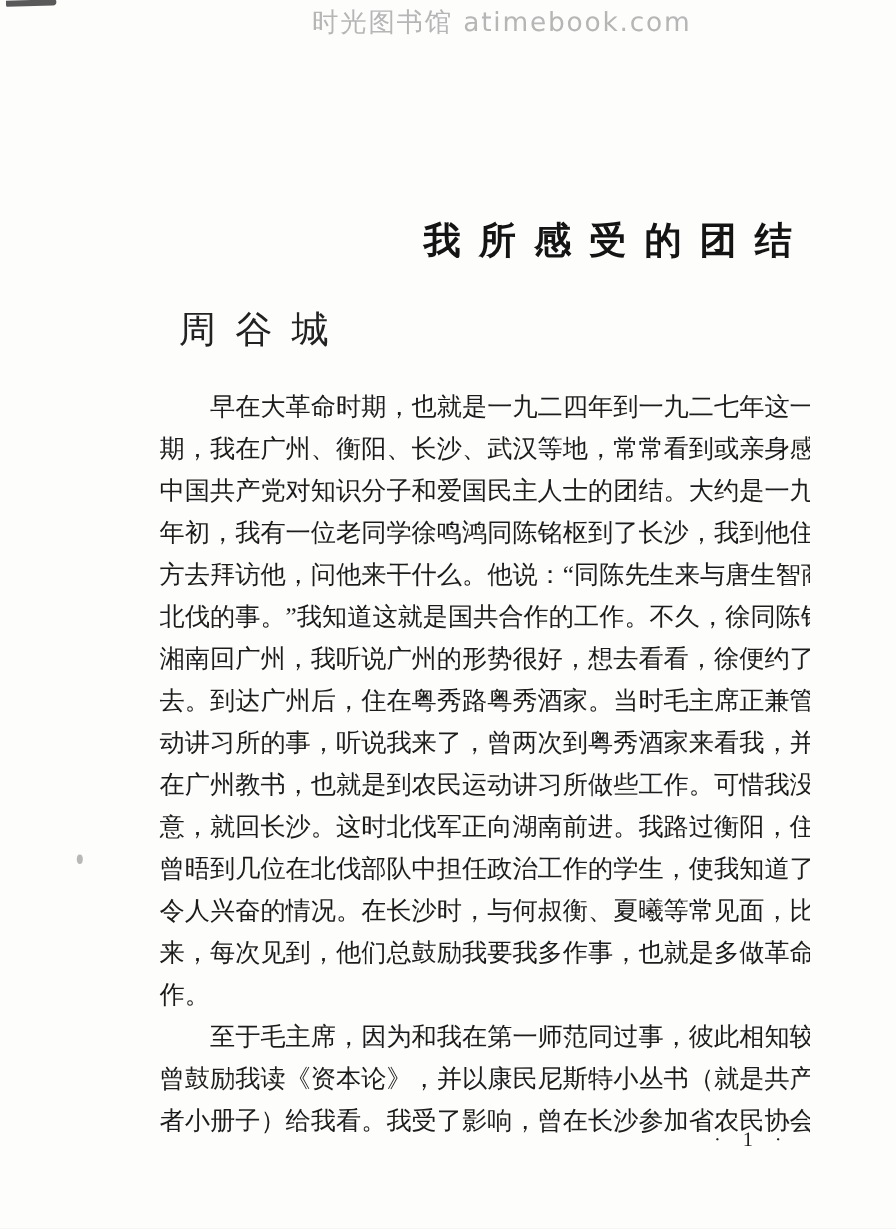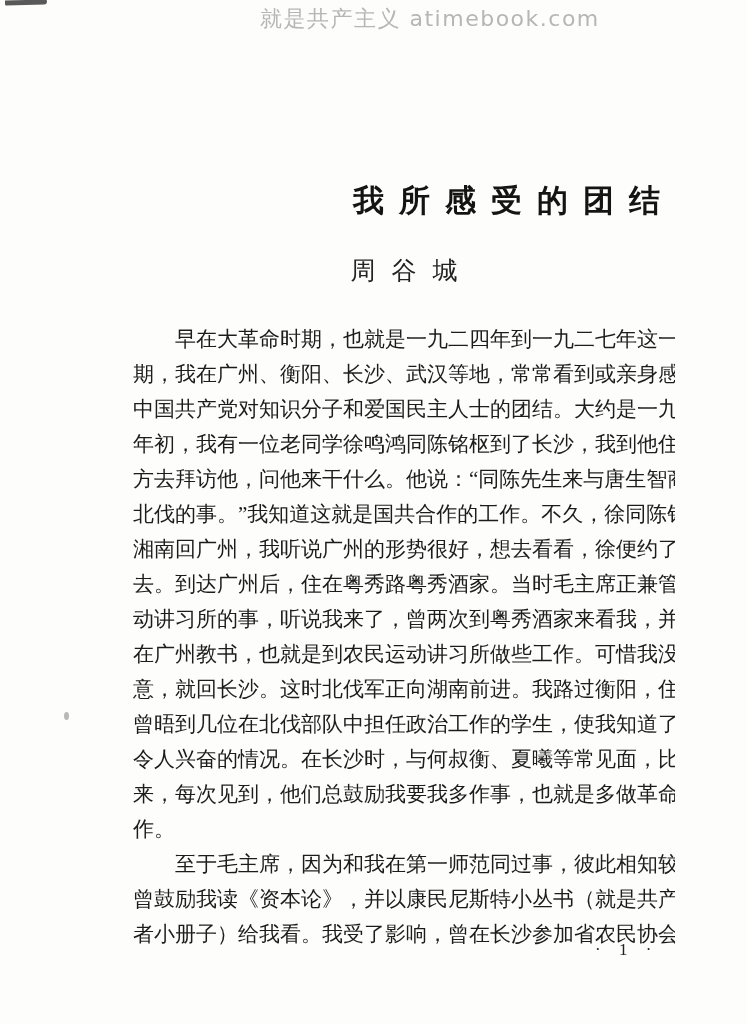--- a/index.html
+++ b/index.html
@@ -63,22 +63,21 @@
     letter-spacing: 15px;
     text-indent: 15px;
     color: #141414;
     white-space: nowrap;
   }
   .author {
     position: absolute;
     top: 254px;
     left: 133px;
     width: 542px;
-    text-align: center;
-    font-size: 25px;
+    font-size: 31px;
     letter-spacing: 16px;
     text-indent: 16px;
     color: #222;
     white-space: nowrap;
   }
   .body-text {
     position: absolute;
     top: 322px;
     left: 133px;
     width: 542px;
@@ -110,21 +109,21 @@
   }
 </style>
 </head>
 <body>
 
 <div class="page">
 
   <div class="scan-top"></div>
   <div class="scan-dot"></div>
 
-  <div class="watermark">就是共产主义 atimebook.com</div>
+  <div class="watermark">时光图书馆 atimebook.com</div>
 
   <div class="title">我所感受的团结</div>
 
   <div class="author">周谷城</div>
 
   <div class="body-text">
     <div class="line indent">早在大革命时期，也就是一九二四年到一九二七年这一时</div>
     <div class="line">期，我在广州、衡阳、长沙、武汉等地，常常看到或亲身感受到</div>
     <div class="line">中国共产党对知识分子和爱国民主人士的团结。大约是一九二五</div>
     <div class="line">年初，我有一位老同学徐鸣鸿同陈铭枢到了长沙，我到他住的地</div>

